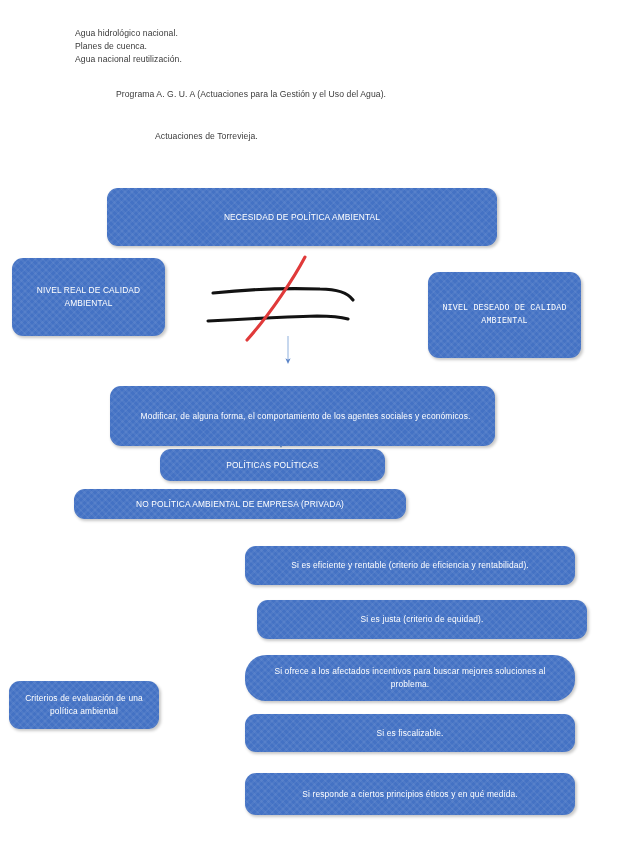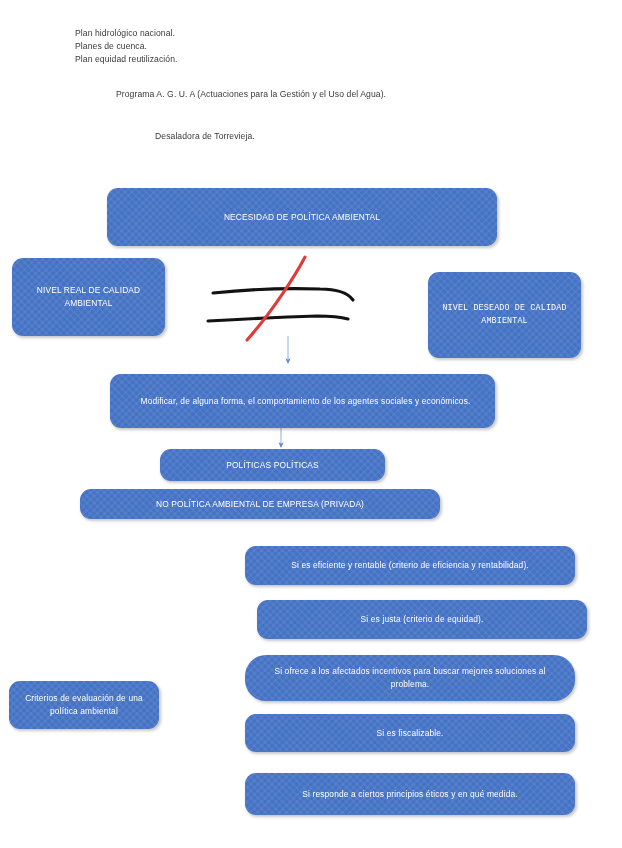--- a/index.html
+++ b/index.html
@@ -49,23 +49,23 @@
     padding: 3px 9px;
     box-shadow: 1.5px 2px 3px rgba(0,0,0,0.22);
     letter-spacing: 0.15px;
   }
   .flow-box .bx-label { display: block; width: 100%; }
 
   
   #box-necesidad            { left: 107px; top: 188px;  width: 390px; height: 58px; }
   #box-nivel-real           { left: 12px;  top: 258px;  width: 153px; height: 78px; }
   #box-nivel-deseado        { left: 428px; top: 272px;  width: 153px; height: 86px; font-family: Liberation Mono, monospace; }
-  #box-modificar            { left: 110px; top: 374px;  width: 385px; height: 54px; padding-left: 15px; }
+  #box-modificar            { left: 110px; top: 386px;  width: 385px; height: 60px; padding-left: 15px; }
   #box-politicas-publicas   { left: 160px; top: 449px;  width: 225px; height: 32px; }
-  #box-no-politica          { left: 80px;  top: 489px;  width: 360px; height: 30px; }
+  #box-no-politica          { left: 74px;  top: 489px;  width: 332px; height: 30px; }
   #box-criterios            { left: 9px;   top: 681px;  width: 150px; height: 48px; }
 
   #box-crit-0 { left: 245px; top: 546px; width: 330px; height: 39px; }
   #box-crit-1 { left: 245px; top: 600px; width: 330px; height: 39px; margin-left: 12px; }
   #box-crit-2 { left: 245px; top: 655px; width: 330px; height: 46px; border-radius: 21px; }
   #box-crit-3 { left: 245px; top: 714px; width: 330px; height: 38px; }
   #box-crit-4 { left: 245px; top: 773px; width: 330px; height: 42px; }
 
   
   #connector-layer {
@@ -74,31 +74,31 @@
     top: 0;
     width: 622px;
     height: 848px;
     pointer-events: none;
   }
 </style>
 </head>
 <body>
 
 <div class="text-block" id="text-group-1">
-  <span class="text-line">Plan hidrológico nacional.</span>
+  <span class="text-line">Agua hidrológico nacional.</span>
   <span class="text-line">Planes de cuenca.</span>
-  <span class="text-line">Plan equidad reutilización.</span>
+  <span class="text-line">Agua nacional reutilización.</span>
 </div>
 
 <div class="text-block" id="text-group-2">
   <span class="text-line">Programa A. G. U. A (Actuaciones para la Gestión y el Uso del Agua).</span>
 </div>
 
 <div class="text-block" id="text-group-3">
-  <span class="text-line">Desaladora de Torrevieja.</span>
+  <span class="text-line">Actuaciones de Torrevieja.</span>
 </div>
 
 <svg id="connector-layer" viewBox="0 0 622 848" xmlns="http://www.w3.org/2000/svg">
   <defs>
     <marker id="arrowhead" markerWidth="7" markerHeight="7" refX="3.2" refY="3.2" orient="auto" markerUnits="userSpaceOnUse">
       <path d="M0.4,0.6 L6.2,3.2 L0.4,5.8 L2,3.2 Z" fill="#5b85c8"></path>
     </marker>
   </defs>
 
   <line x1="288" y1="336" x2="288" y2="361" stroke="#8fb0dd" stroke-width="1" marker-end="url(#arrowhead)"></line>

